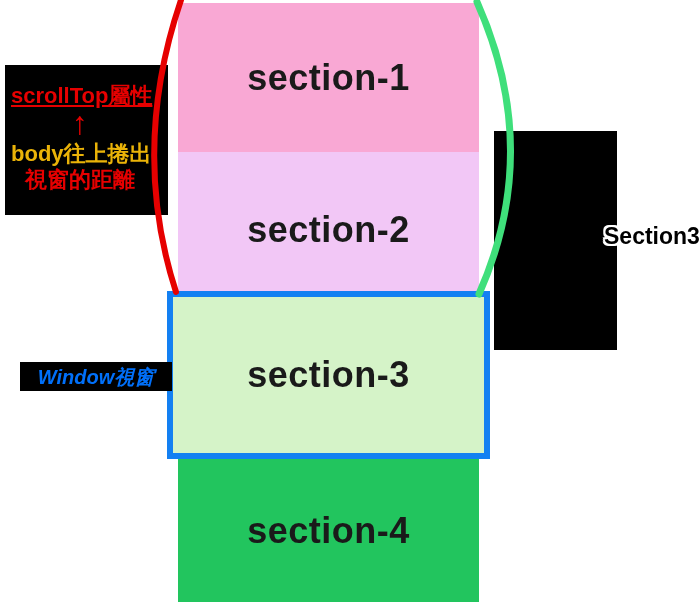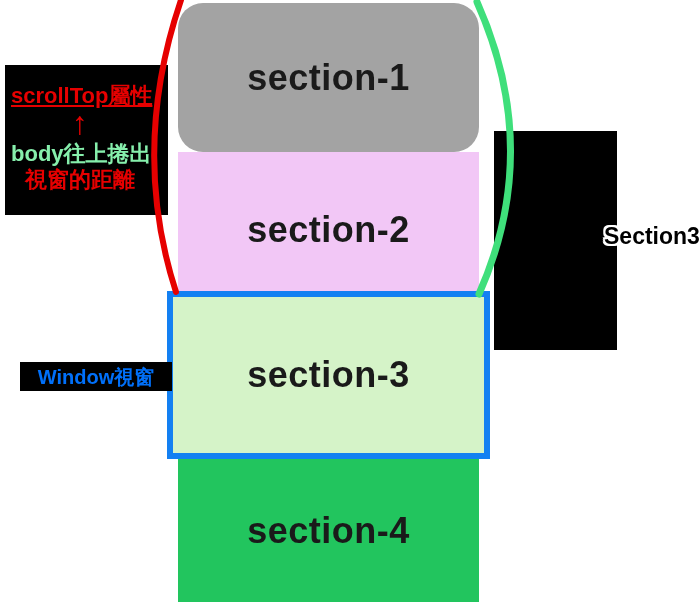--- a/index.html
+++ b/index.html
@@ -89,20 +89,21 @@
     position: absolute;
     left: 20px;
     top: 362px;
     width: 152px;
     height: 29px;
     background: #000000;
     display: flex;
     align-items: center;
     justify-content: center;
     z-index: 5;
+    font-style: italic;
   }
   .window-bar .w-label {
     font-size: 20px;
     font-weight: bold;
     line-height: 1;
     white-space: nowrap;
   }
 
   
   .right-box {
@@ -139,40 +140,40 @@
     height: 602px;
     z-index: 10;
     pointer-events: none;
   }
 </style>
 </head>
 <body>
 
 <div class="canvas">
 
-  <div class="section sec1" style="background: #a3a3a3; border-radius: 25px;">
+  <div class="section sec1" style="background: #f9a8d4;">
     <span class="seclabel" style="color: rgb(26, 26, 26);">section-1</span>
   </div>
 
   <div class="section sec2" style="background: rgb(242, 199, 246);">
     <span class="seclabel" style="color: rgb(26, 26, 26); margin-top: 16px;">section-2</span>
   </div>
 
   <div class="window-frame" style="border-color: rgb(19, 128, 242); background: rgb(213, 243, 200);">
     <span class="seclabel" style="color: rgb(26, 26, 26);">section-3</span>
   </div>
 
   <div class="section sec4" style="background: #22c55e;">
     <span class="seclabel" style="color: rgb(26, 26, 26);">section-4</span>
   </div>
 
   <div class="callout-left">
     <div class="c-line c-title" style="color: rgb(230, 0, 0); text-decoration: underline;">scrollTop屬性</div>
     <div class="c-arrow" style="color: rgb(230, 0, 0);">↑</div>
-    <div class="c-line c-desc1" style="color: #86efac; text-align: right;">body往上捲出</div>
+    <div class="c-line c-desc1" style="color: #eab308; text-align: right;">body往上捲出</div>
     <div class="c-line c-desc2" style="color: rgb(230, 0, 0);">視窗的距離</div>
   </div>
 
   <div class="window-bar">
     <span class="w-label" style="color: rgb(0, 112, 250);">Window視窗</span>
   </div>
 
   <div class="right-box"></div>
   <span class="section-pos-label">Section3</span>
 

